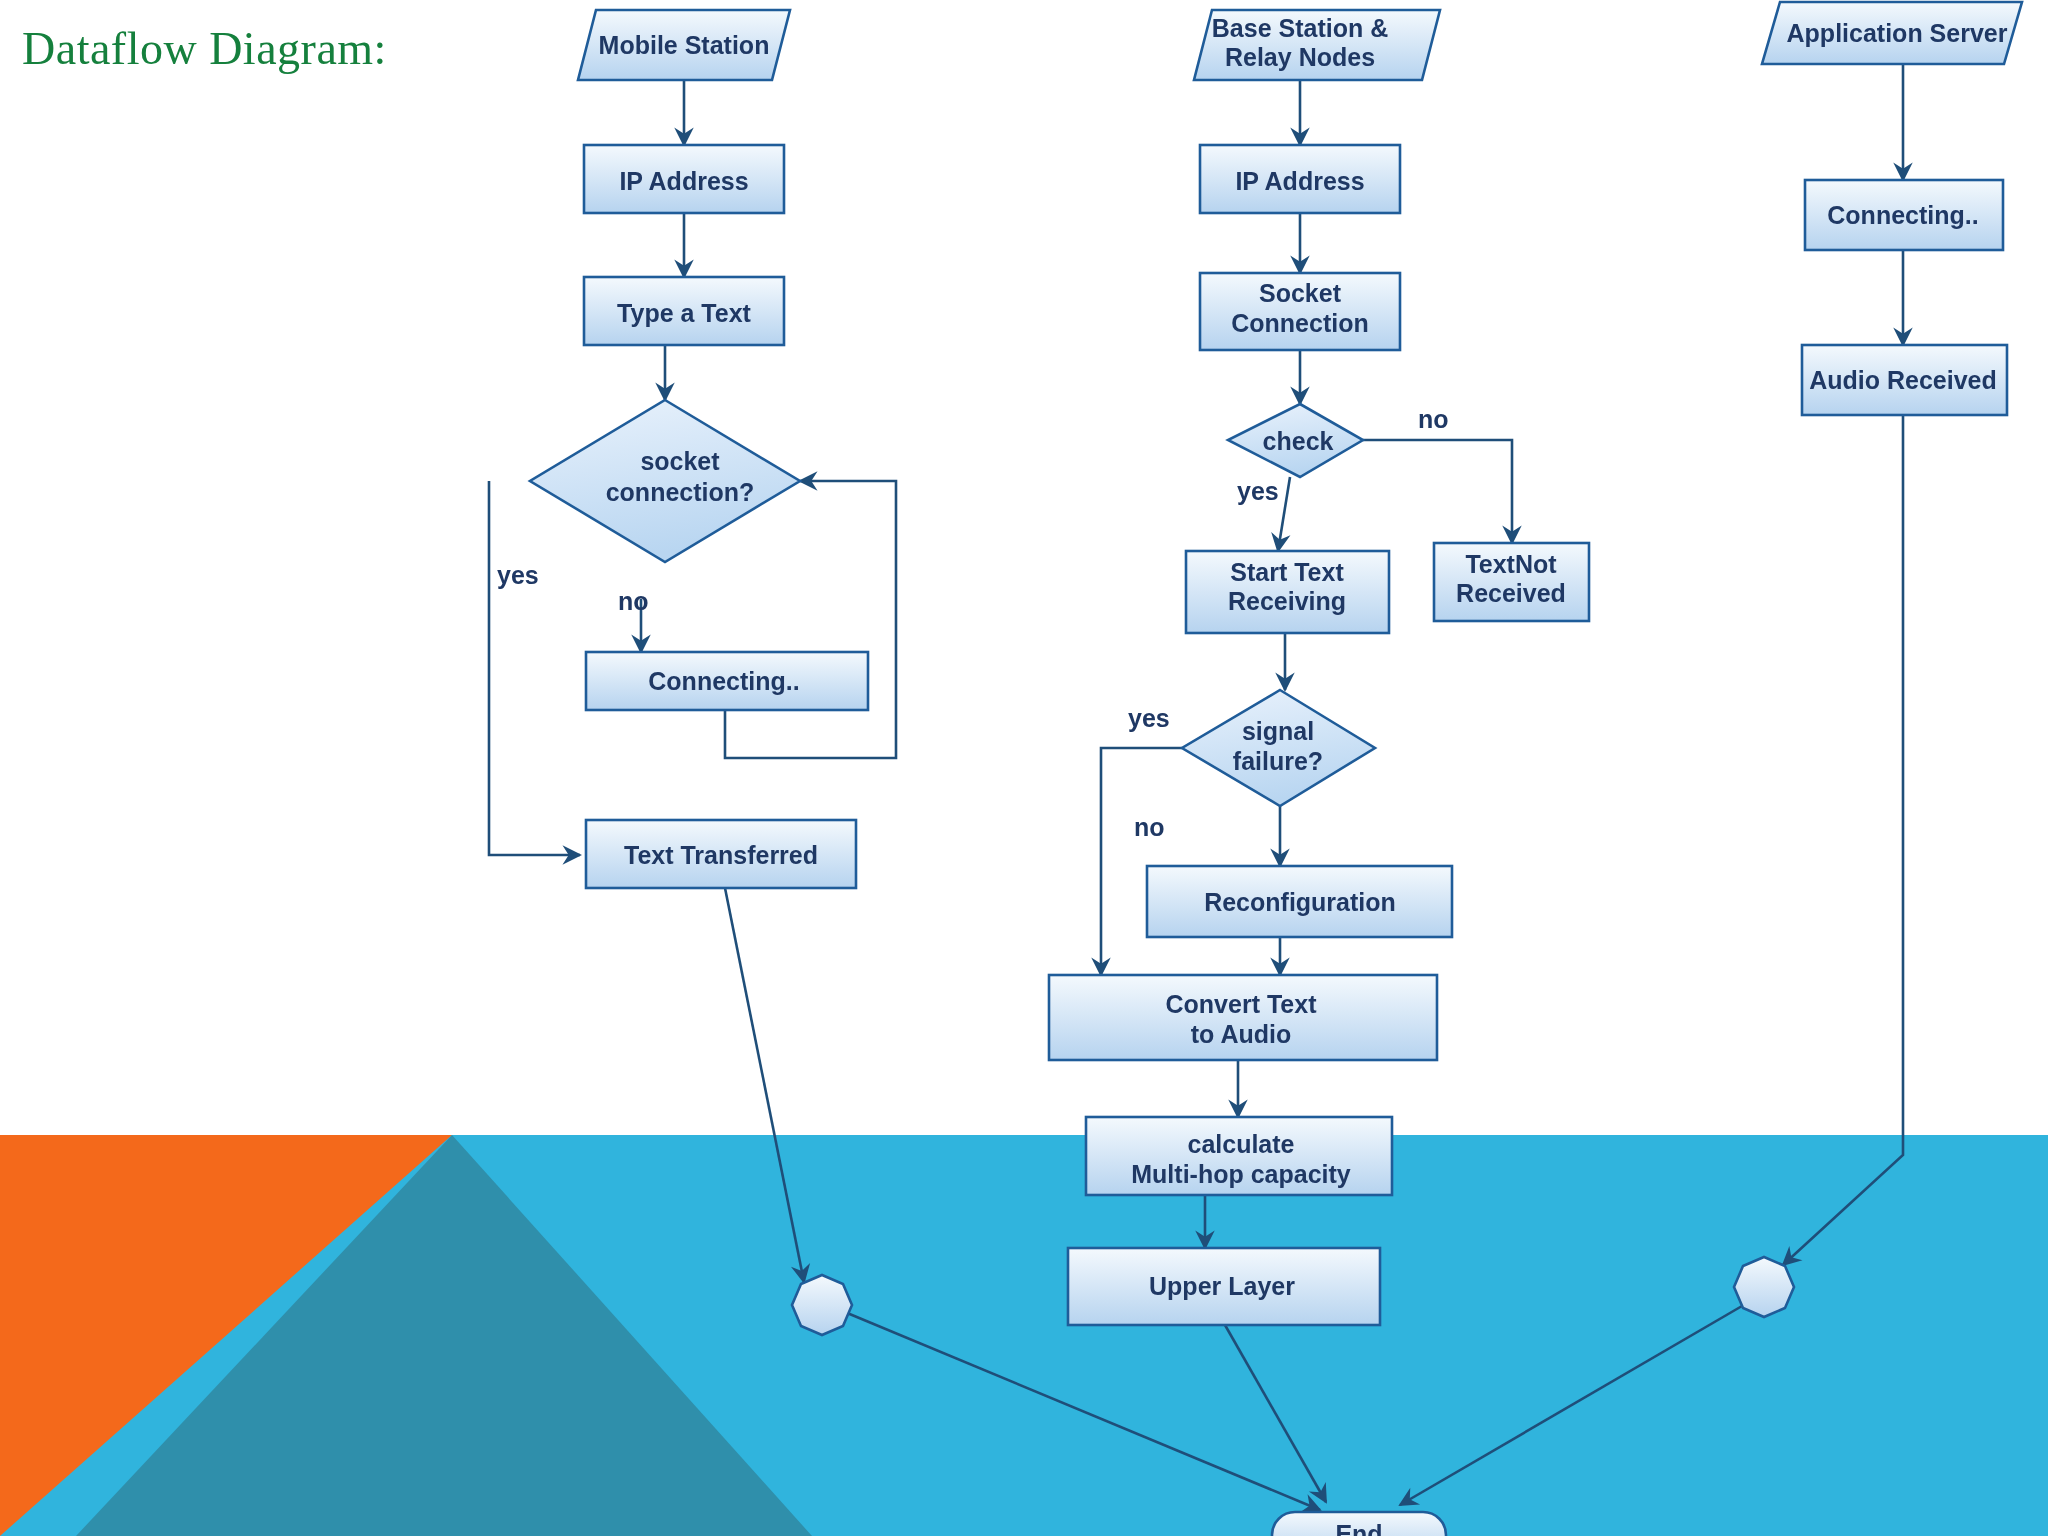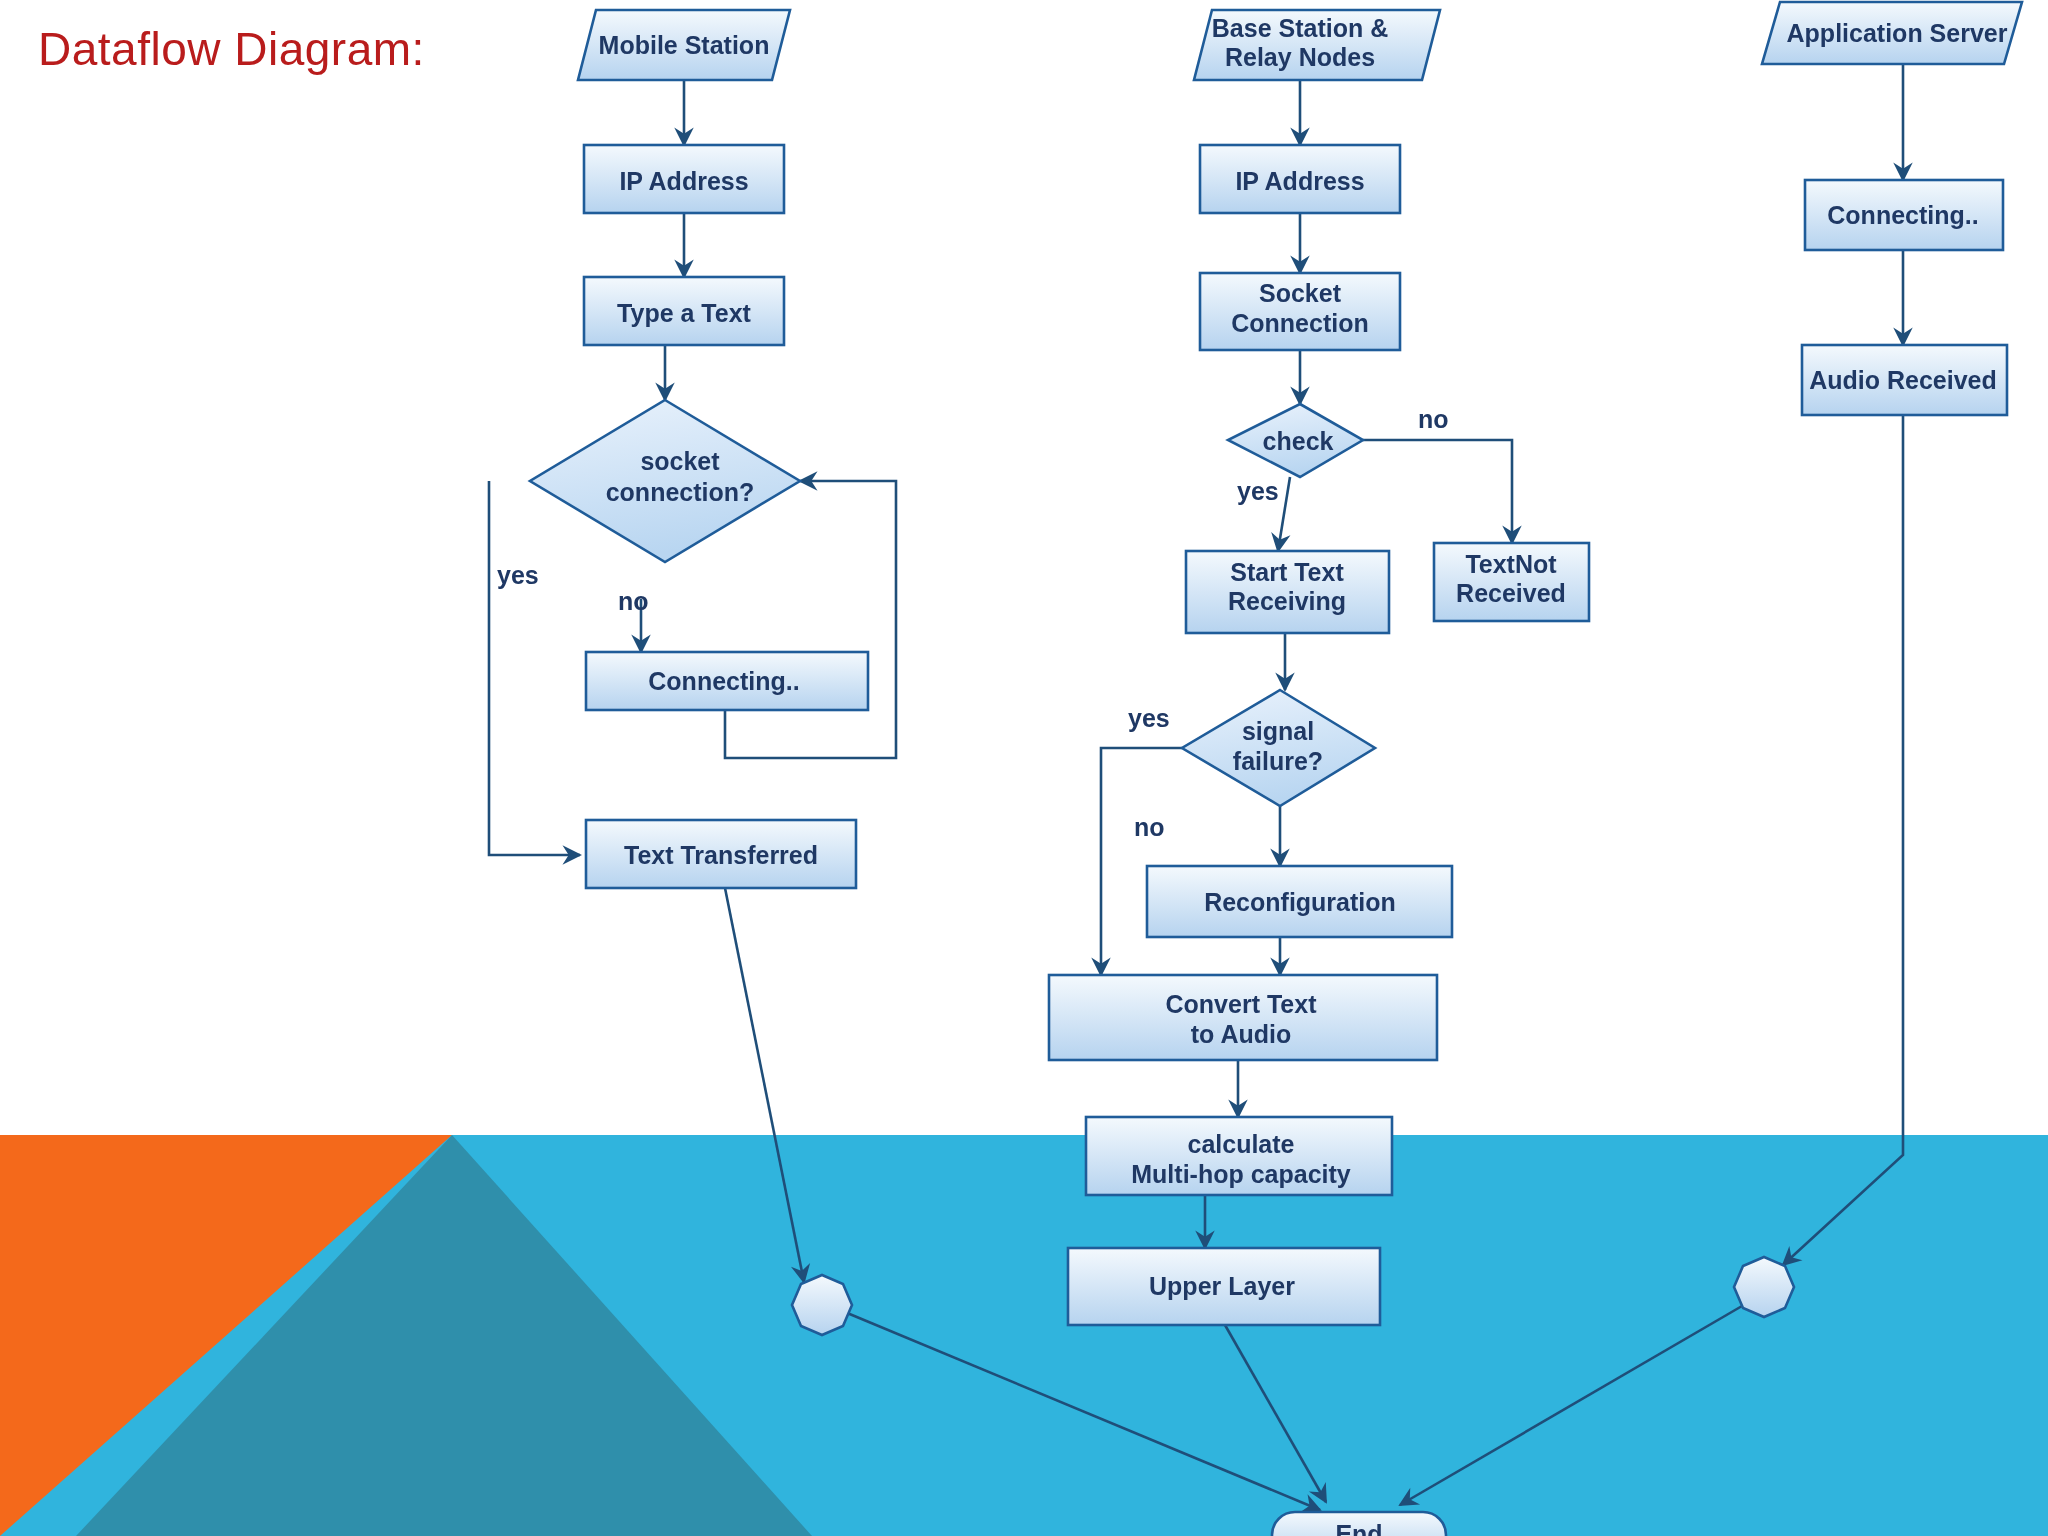--- a/index.html
+++ b/index.html
@@ -1,22 +1,22 @@
 <!DOCTYPE html>
 <html><head>
 <meta charset="utf-8">
 <style>
   html,body{margin:0;padding:0;background:#fff;}
   body{width:2048px;height:1536px;overflow:hidden;font-family:"Liberation Sans",sans-serif;}
   #stage{position:relative;width:2048px;height:1536px;}
   #stage svg{position:absolute;top:0;left:0;}
   .title{
-    position:absolute;left:38px;top:22px;
-    font-family:Liberation Sans, sans-serif;
-    font-size:46px;color:#b91c1c;letter-spacing:.5px;white-space:nowrap;
+    position:absolute;left:22px;top:22px;
+    font-family:Liberation Serif, serif;
+    font-size:46px;color:#15803d;letter-spacing:.5px;white-space:nowrap;
   }
 </style>
 </head>
 <body>
 
 <div id="stage">
 
   <svg width="2048" height="1536" viewBox="0 0 2048 1536">
     <defs>
       <linearGradient id="nodeGrad" x1="0" y1="0" x2="0" y2="1">

